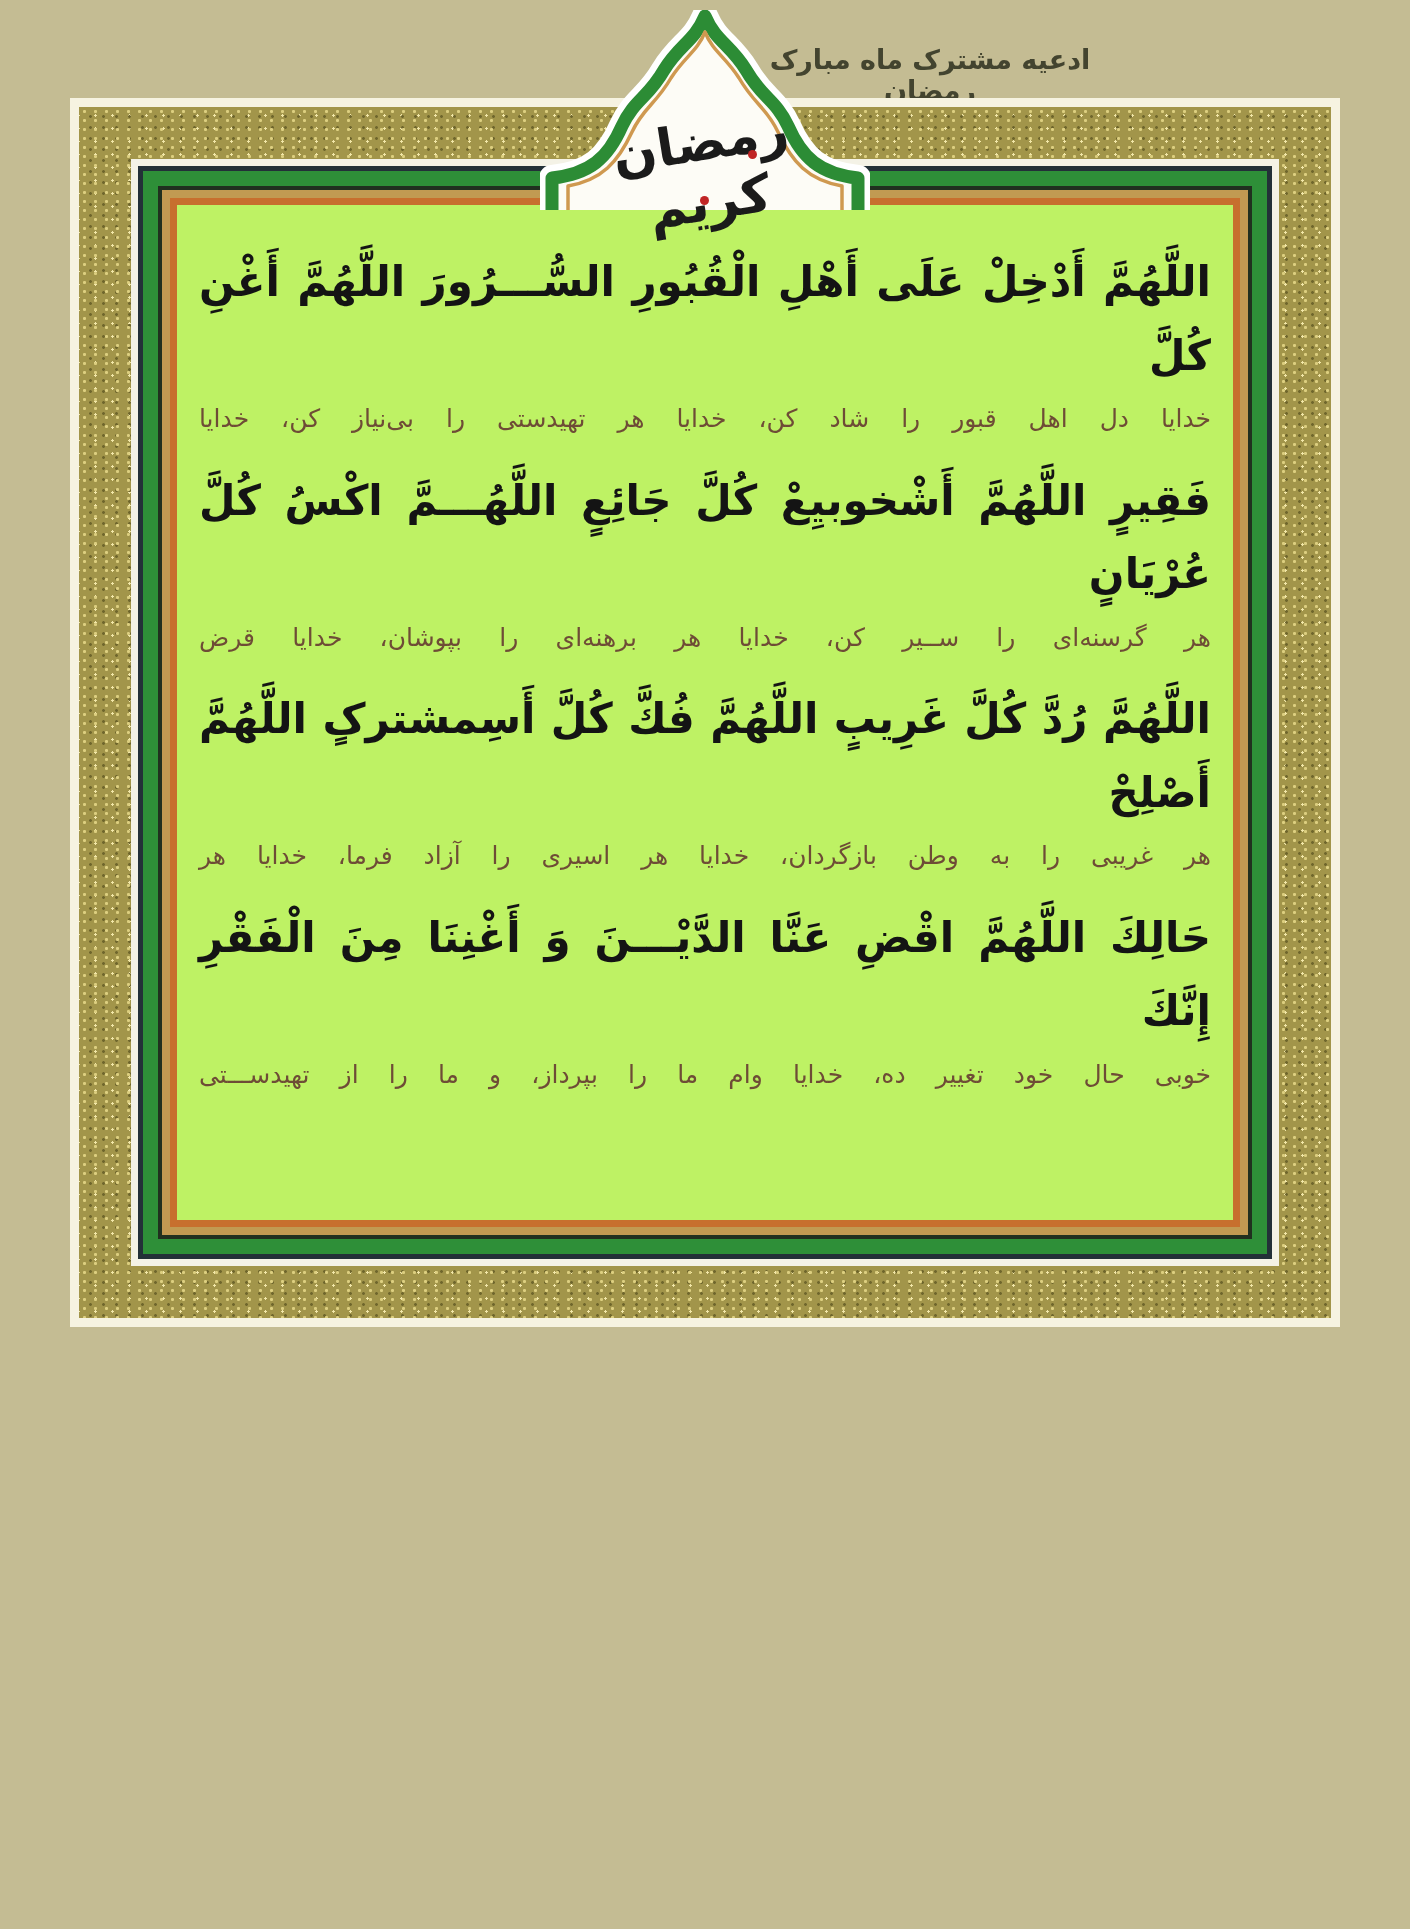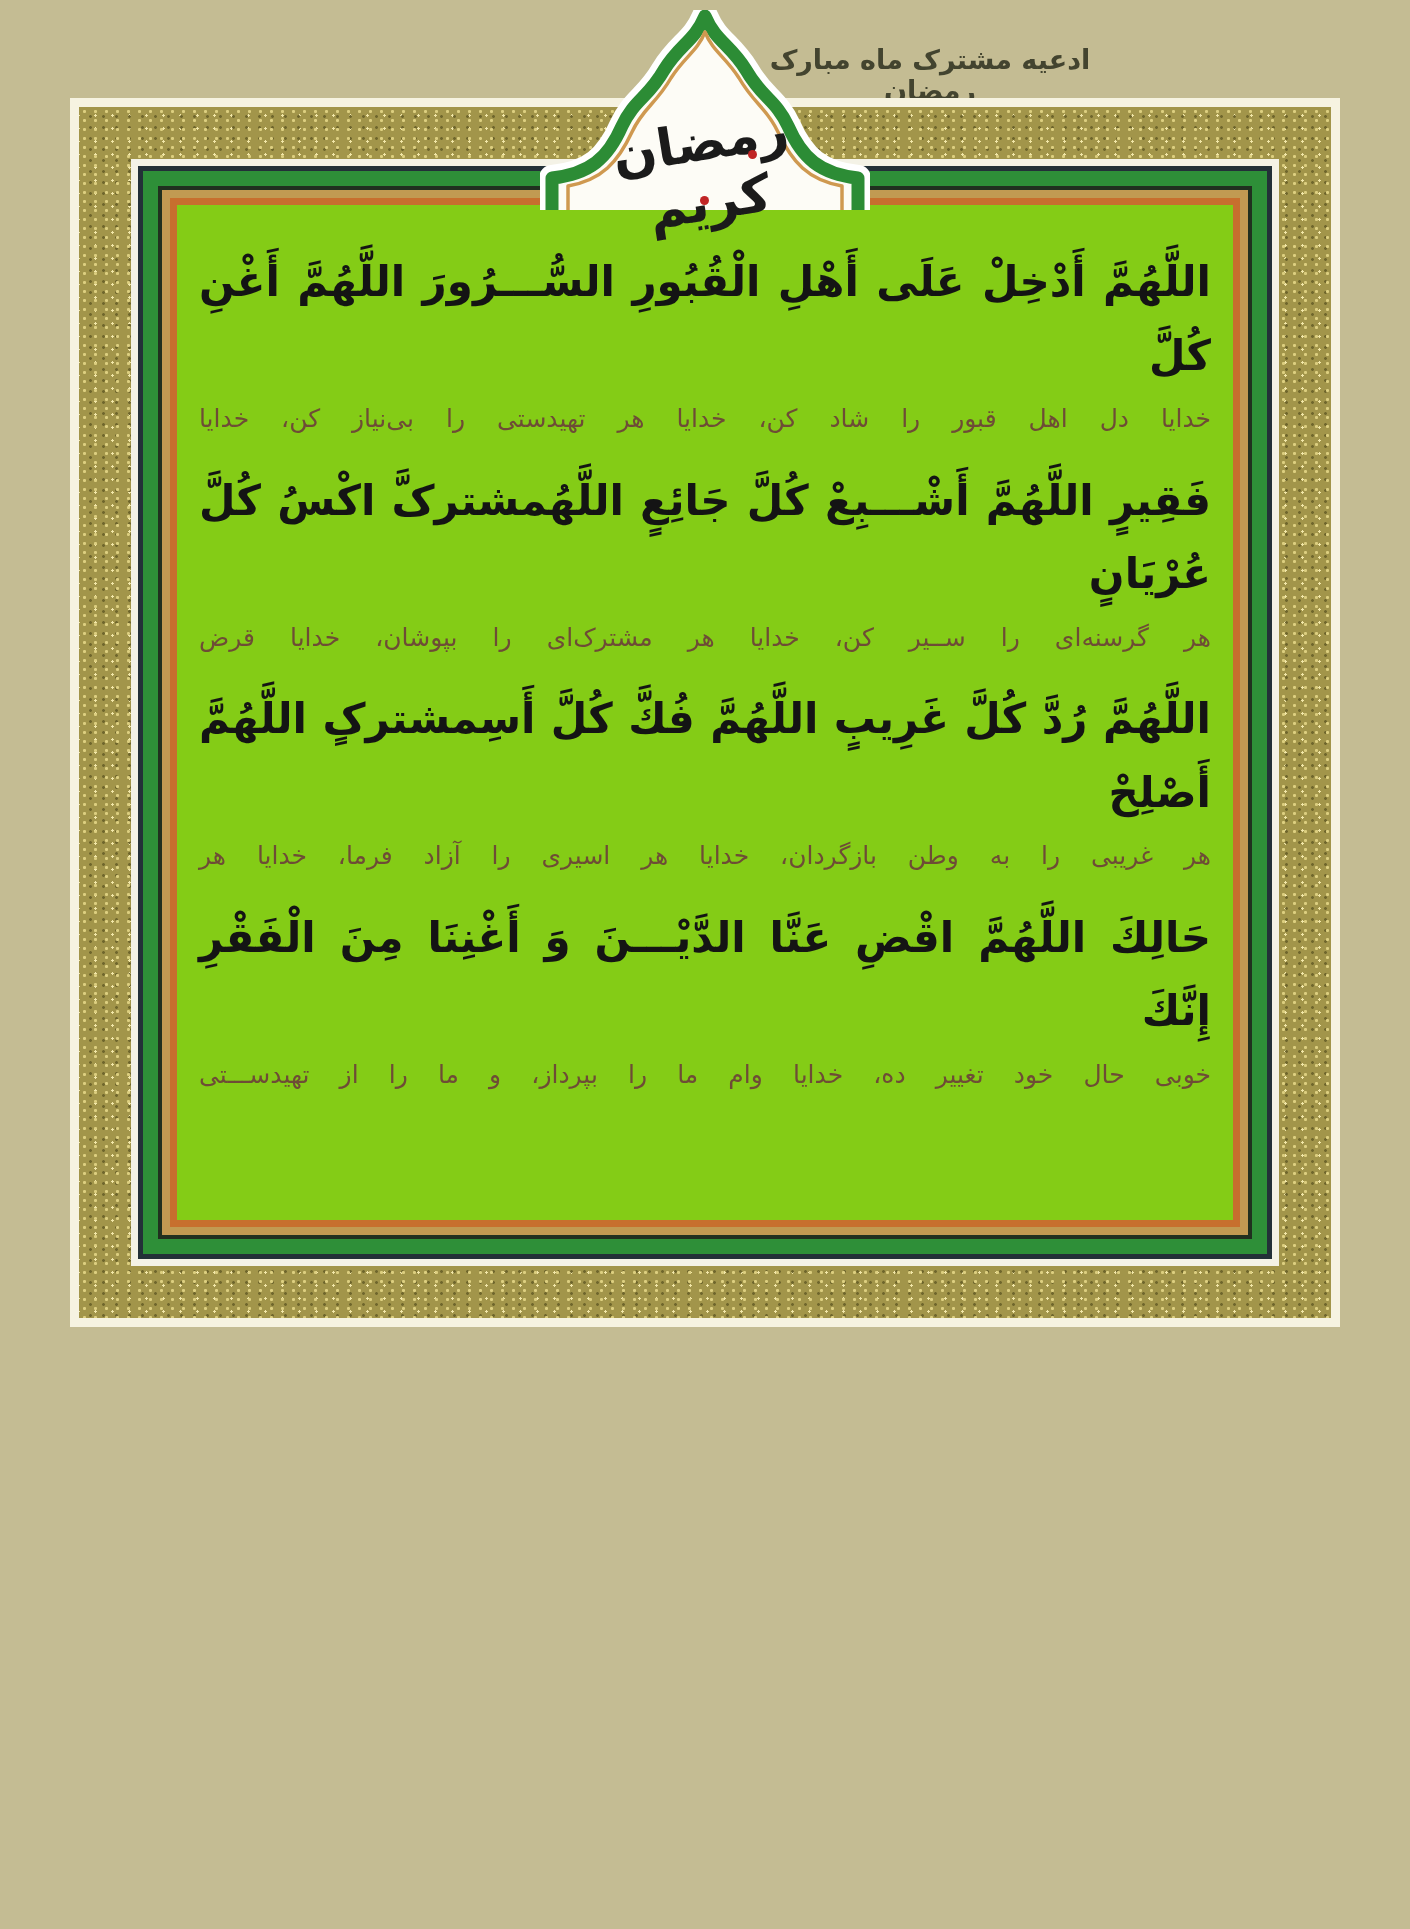--- a/index.html
+++ b/index.html
@@ -33,21 +33,21 @@
     background-size:11px 9px, 13px 11px, 17px 13px;
     background-position:0 0, 5px 4px, 8px 2px;
   }
   .f-white2{height:100%;background:#f4f2e6;padding:7px;}
   .f-dark{height:100%;background:#233038;padding:5px;}
   .f-green{height:100%;background:#2e8f38;padding:15px;}
   .f-dark2{height:100%;background:#20301f;padding:4px;}
   .f-tan{height:100%;background:#c19a52;padding:8px;}
   .f-orange{height:100%;background:#c76f2e;padding:7px;}
   .content{
-    height:100%;background:#84cc16;
+    height:100%;background:#bef264;
     padding:16px 22px 0 22px;
     direction:rtl;
     overflow:hidden;
   }
 
   .arabic-line{
     font-size:42px;font-weight:bold;color:#141414;
     line-height:1.75;
     text-align:justify;text-align-last:justify;
     margin:24px 0 8px 0;
@@ -97,22 +97,22 @@
               <div class="f-dark2">
                 <div class="f-tan">
                   <div class="f-orange">
                     <div class="content">
 
                       <div class="pair">
                         <div class="arabic-line">اللَّهُمَّ أَدْخِلْ عَلَى أَهْلِ الْقُبُورِ السُّـــرُورَ اللَّهُمَّ أَغْنِ كُلَّ</div>
                         <div class="persian-line">خدایا دل اهل قبور را شاد کن، خدایا هر تهیدستی را بی‌نیاز کن، خدایا</div>
                       </div>
                       <div class="pair">
-                        <div class="arabic-line">فَقِيرٍ اللَّهُمَّ أَشْـــبِعْ كُلَّ جَائِعٍ اللَّهُمشترکَّ اكْسُ كُلَّ عُرْيَانٍ</div>
-                        <div class="persian-line">هر گرسنه‌ای را ســیر کن، خدایا هر مشترک‌ای را بپوشان، خدایا قرض</div>
+                        <div class="arabic-line">فَقِيرٍ اللَّهُمَّ أَشْخوبیِعْ كُلَّ جَائِعٍ اللَّهُـــمَّ اكْسُ كُلَّ عُرْيَانٍ</div>
+                        <div class="persian-line">هر گرسنه‌ای را ســیر کن، خدایا هر برهنه‌ای را بپوشان، خدایا قرض</div>
                       </div>
                       <div class="pair">
                         <div class="arabic-line">اللَّهُمَّ رُدَّ كُلَّ غَرِيبٍ اللَّهُمَّ فُكَّ كُلَّ أَسِمشترکٍ اللَّهُمَّ أَصْلِحْ</div>
                         <div class="persian-line">هر غریبی را به وطن بازگردان، خدایا هر اسیری را آزاد فرما، خدایا هر</div>
                       </div>
                       <div class="pair">
                         <div class="arabic-line">حَالِكَ اللَّهُمَّ اقْضِ عَنَّا الدَّيْـــنَ وَ أَغْنِنَا مِنَ الْفَقْرِ إِنَّكَ</div>
                         <div class="persian-line">خوبی حال خود تغییر ده، خدایا وام ما را بپرداز، و ما را از تهیدســـتی</div>
                       </div>
 

